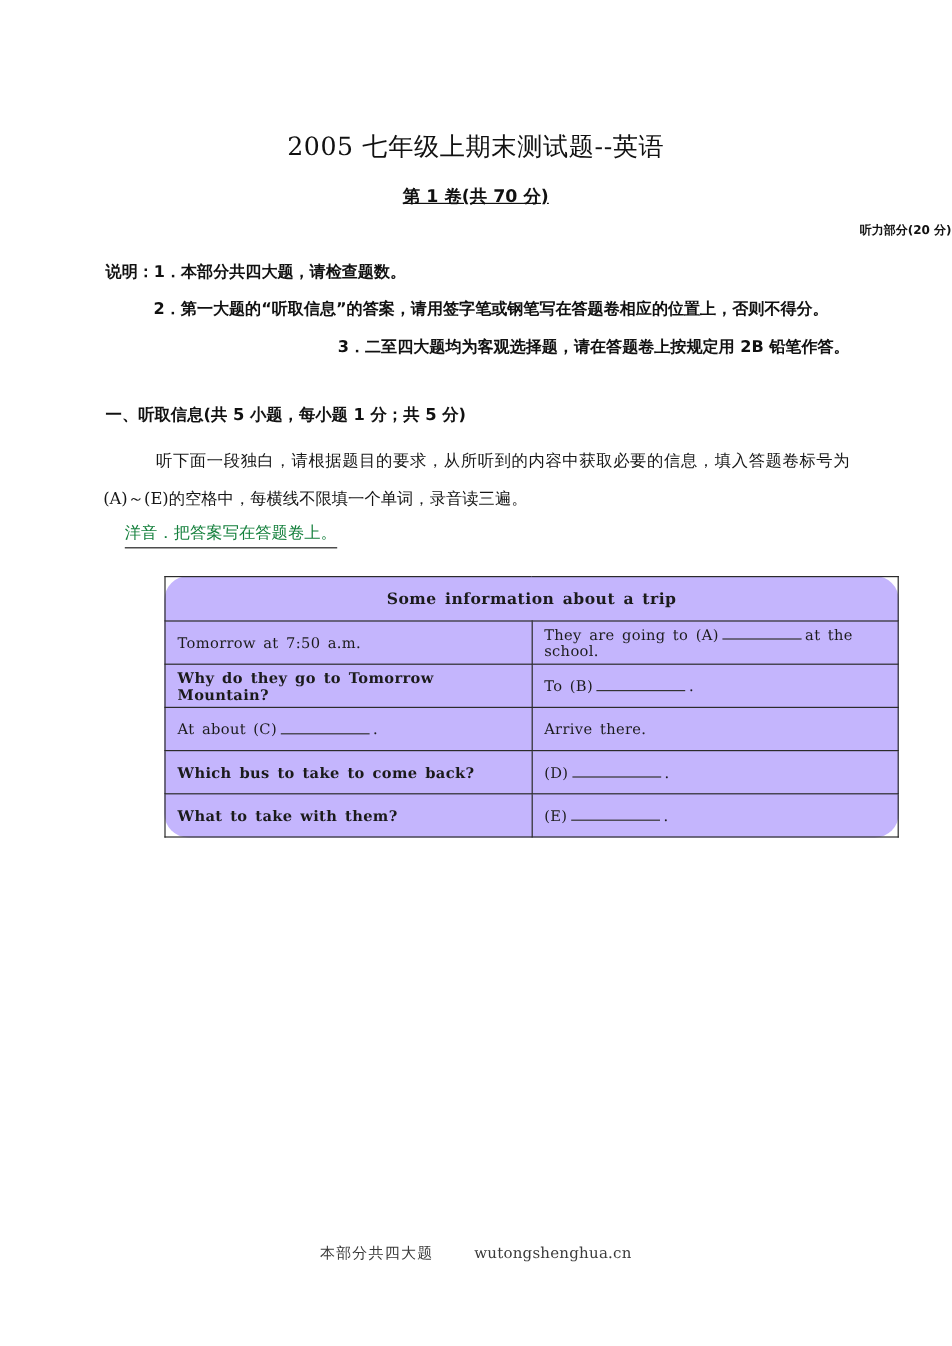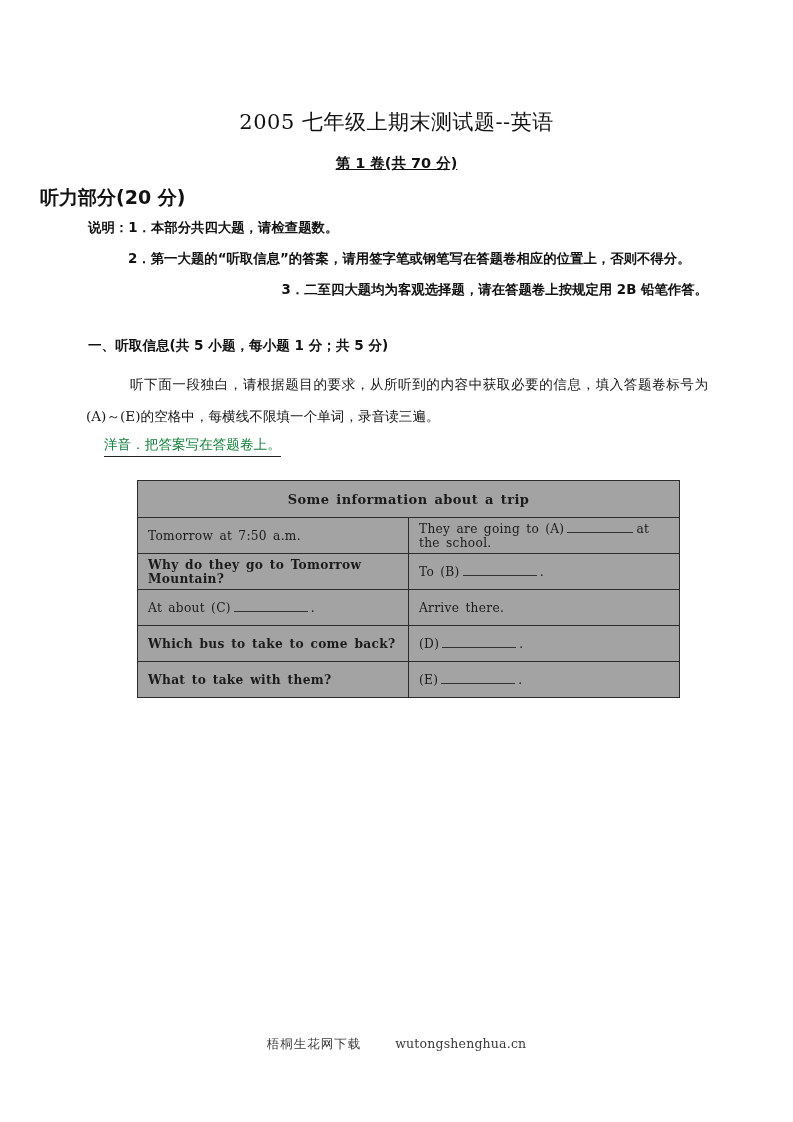--- a/index.html
+++ b/index.html
@@ -42,22 +42,22 @@
     font-size: 14.5px;
     font-weight: bold;
     font-family: "DejaVu Sans", "Liberation Sans", sans-serif;
     color: #111;
     text-decoration: underline;
   }
   .sub-title-2 {
     position: absolute;
     left: 0; right: 0;
     top: 185px;
-    text-align: left;
-    font-size: 19px;
+    text-align: right;
+    font-size: 10px;
     font-weight: bold;
     font-family: "DejaVu Sans", "Liberation Sans", sans-serif;
     color: #111;
     margin-left: 40px;
   }
 
   
   .notes {
     position: absolute;
     left: 88px;
@@ -108,25 +108,26 @@
     border-bottom: 1.3px solid #222;
     padding-bottom: 2px;
     line-height: 20px;
   }
 
   
   .trip-table {
     position: absolute;
     left: 137px;
     top: 480px;
-    width: 543px;
+    width: 612px;
     border-collapse: collapse;
     table-layout: fixed;
     font-family: "DejaVu Serif", "Liberation Serif", serif;
-    background: #a3a3a3;
+    background: #c4b5fd;
+    border-radius: 20px;
   }
   .trip-table td {
     border: 1.1px solid #2b2b2b;
     padding: 0 10px;
     height: 35px;
     font-size: 12.2px;
     color: #1b1b1b;
     vertical-align: middle;
     letter-spacing: 0.3px;
     word-spacing: 2px;
@@ -215,16 +216,16 @@
       </tr>
 
       <tr>
         <td class="col-left bold-q">What to take with them?</td>
         <td class="col-right"><span>(E)</span><span class="blank blank-lg"></span><span>.</span></td>
       </tr>
     </tbody>
   </table>
 
   <div class="footer">
-    <span class="fz">梧桐生花网下载</span><span class="fu">wutongshenghua.cn</span>
+    <span class="fz">本部分共四大题</span><span class="fu">wutongshenghua.cn</span>
   </div>
 
 </div>
 
 </body></html>

